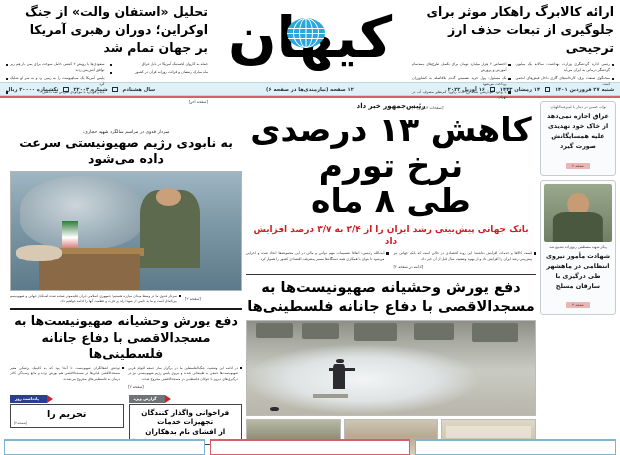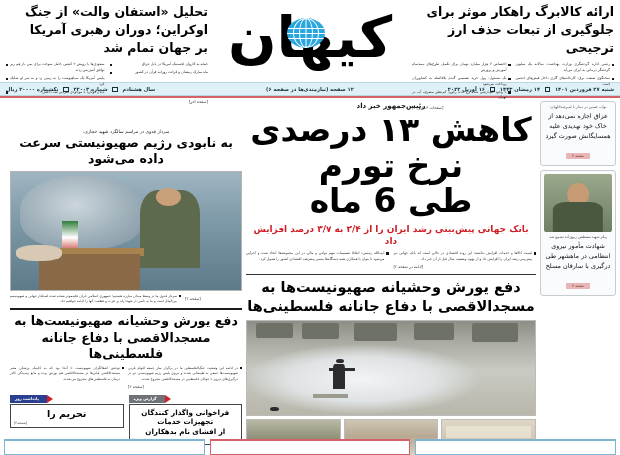--- a/index.html
+++ b/index.html
@@ -79,21 +79,21 @@
   .col-right{width:76px;}
   .col-center{width:290px;}
   .col-left{width:232px;margin-top:28px;}
 
   
   .side-card{
     border:1px solid #c8ccd0;border-radius:3px;background:#fafbfc;
     padding:3px 3px 4px 3px;margin-bottom:4px;text-align:center;box-sizing:border-box;
   }
   .side-kicker{font-size:3.6px;color:#444;line-height:1.4;margin-bottom:2px;}
-  .side-title{font-size:6.4px;font-weight:normal;line-height:1.55;color:#111;}
+  .side-title{font-size:6.4px;font-weight:bold;line-height:1.55;color:#111;}
   .side-badge{
     display:inline-block;margin-top:3px;background:#e8b6b6;color:#6e2020;
     font-size:3.4px;padding:1px 6px;border-radius:1px;
   }
   .side-photo{
     width:100%;height:58px;border-radius:2px;margin-bottom:3px;
     background:linear-gradient(180deg,#8fb8d8 0%,#6f9fc4 38%,#4f7fa6 100%);
     position:relative;overflow:hidden;
   }
   .side-photo.clerk::after{
@@ -311,21 +311,21 @@
         <div class="side-kicker">پیکر شهید مصطفی ربیع‌زاده تشییع شد</div>
         <div class="side-title">شهادت مأمور نیروی انتظامی در ماهشهر طی درگیری با سارقان مسلح</div>
         <div class="side-badge">صفحه ۴</div>
       </div>
     </div>
 
     <div class="col-center">
       <div class="kicker-c">رئیس‌جمهور خبر داد</div>
       <div class="main-headline">
         <span>کاهش ۱۳ درصدی نرخ تورم</span>
-        <span class="l2">طی 6 ماه</span>
+        <span class="l2">طی ۸ ماه</span>
       </div>
       <div class="sub-headline">بانک جهانی پیش‌بینی رشد ایران را از ۲/۴ به ۳/۷ درصد افزایش داد</div>
 
       <div class="lead-cols">
         <div>
           <div class="lead-b">قیمت کالاها و خدمات افزایش نداشته؛ این روند اقتصادی در حالی است که بانک جهانی نیز پیش‌بینی رشد ایران را افزایش داد و از بهبود وضعیت سال قبل از آن خبر داد.</div>
           <div class="pageref" style="text-align:left">[ادامه در صفحه ۲]</div>
         </div>
         <div>
           <div class="lead-b">آیت‌الله رئیسی: اتفاقا تصمیمات مهم دولتی و مالی در این مجموعه‌ها اتخاذ شده و اجرایی می‌شود تا بتوان با همکاری همه دستگاه‌ها مسیر پیشرفت اقتصادی کشور را هموار کرد.</div>

